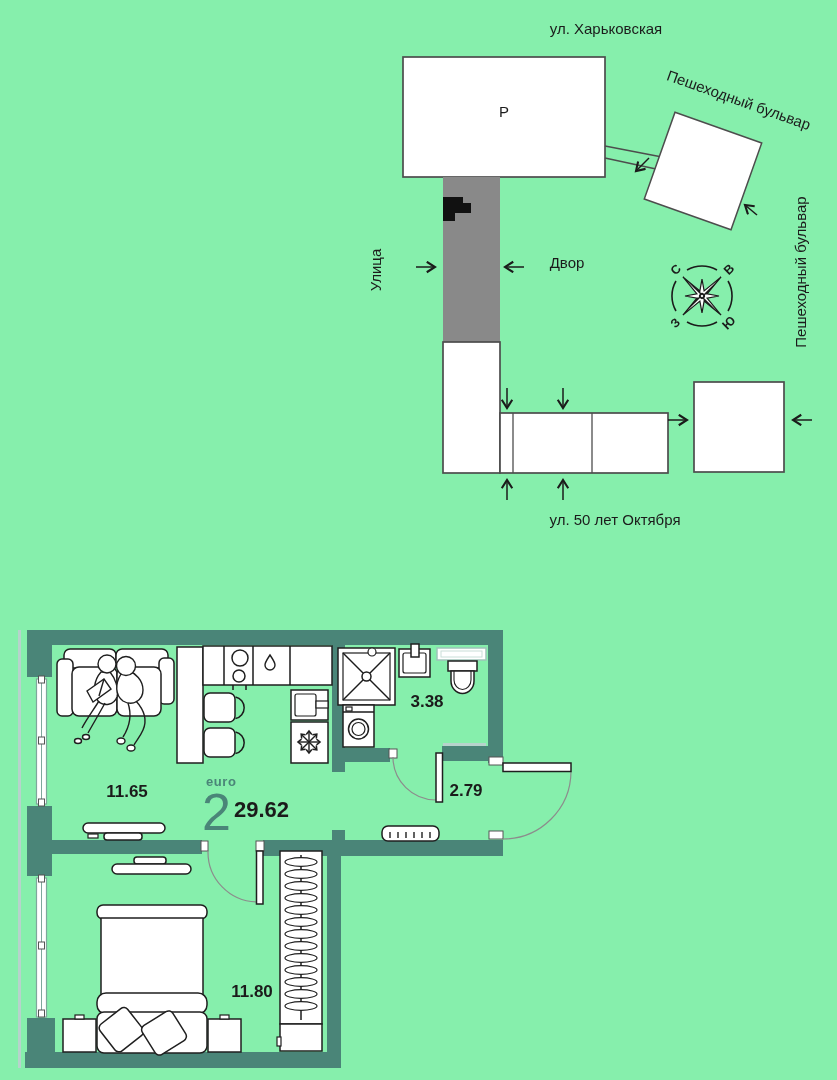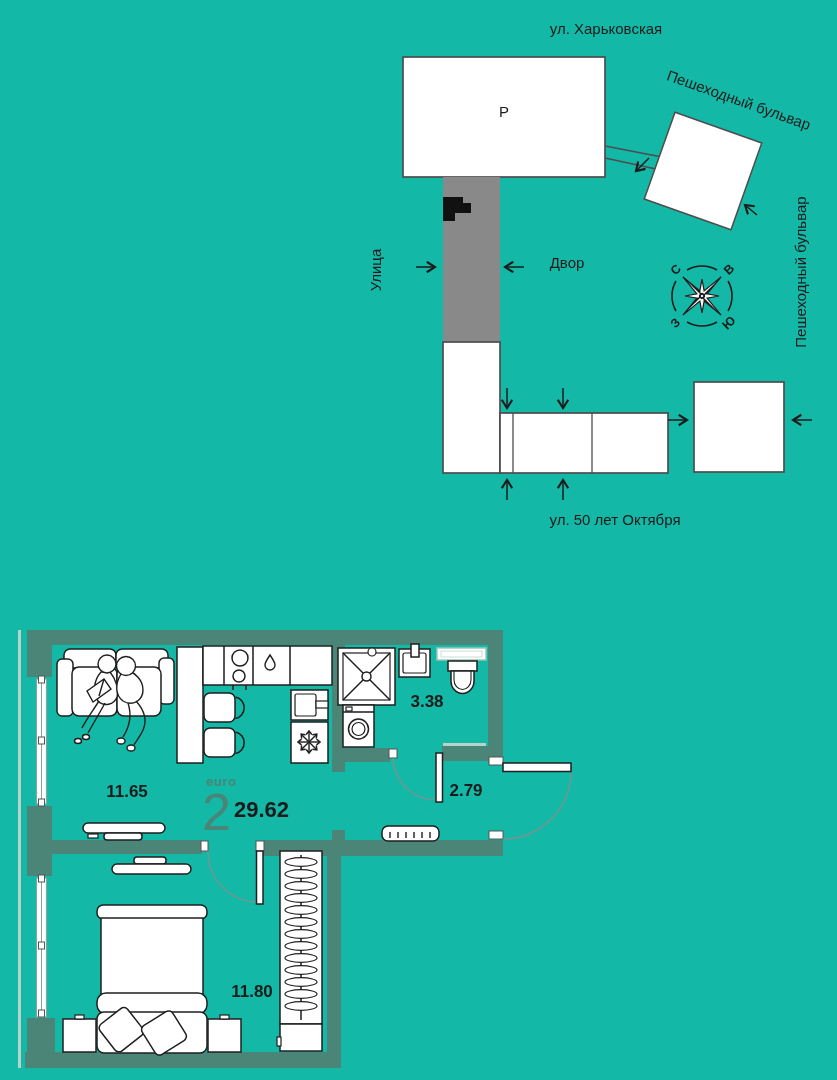--- a/index.html
+++ b/index.html
@@ -1,16 +1,16 @@
 <!DOCTYPE html>
 <html><head>
 <meta charset="utf-8">
 <style>
   html,body{margin:0;padding:0;background:#ffffff;}
-  .canvas{position:relative;width:837px;height:1080px;background:#14b8a6;overflow:hidden;
+  .canvas{position:relative;width:837px;height:1080px;background:#86efac;overflow:hidden;
           font-family:"Liberation Sans", sans-serif;}
   svg{display:block;}
   .t-site{font-size:15px;font-weight:500;fill:#1b1b1b;}
   .t-area{font-size:17px;font-weight:700;fill:#1b1b1b;}
   .t-total{font-size:22px;font-weight:700;fill:#1b1b1b;}
   .t-big{font-size:52px;font-weight:500;fill:#4a8578;}
   .t-euro{font-size:13px;font-weight:700;fill:#4a8578;letter-spacing:.6px;}
   .t-compass{font-size:12.5px;font-weight:700;fill:#1b1b1b;}
   .ln{stroke:#1b1b1b;stroke-width:1.5;fill:none;}
   .furn{stroke:#1f1f1f;stroke-width:1.5;fill:#ffffff;}

